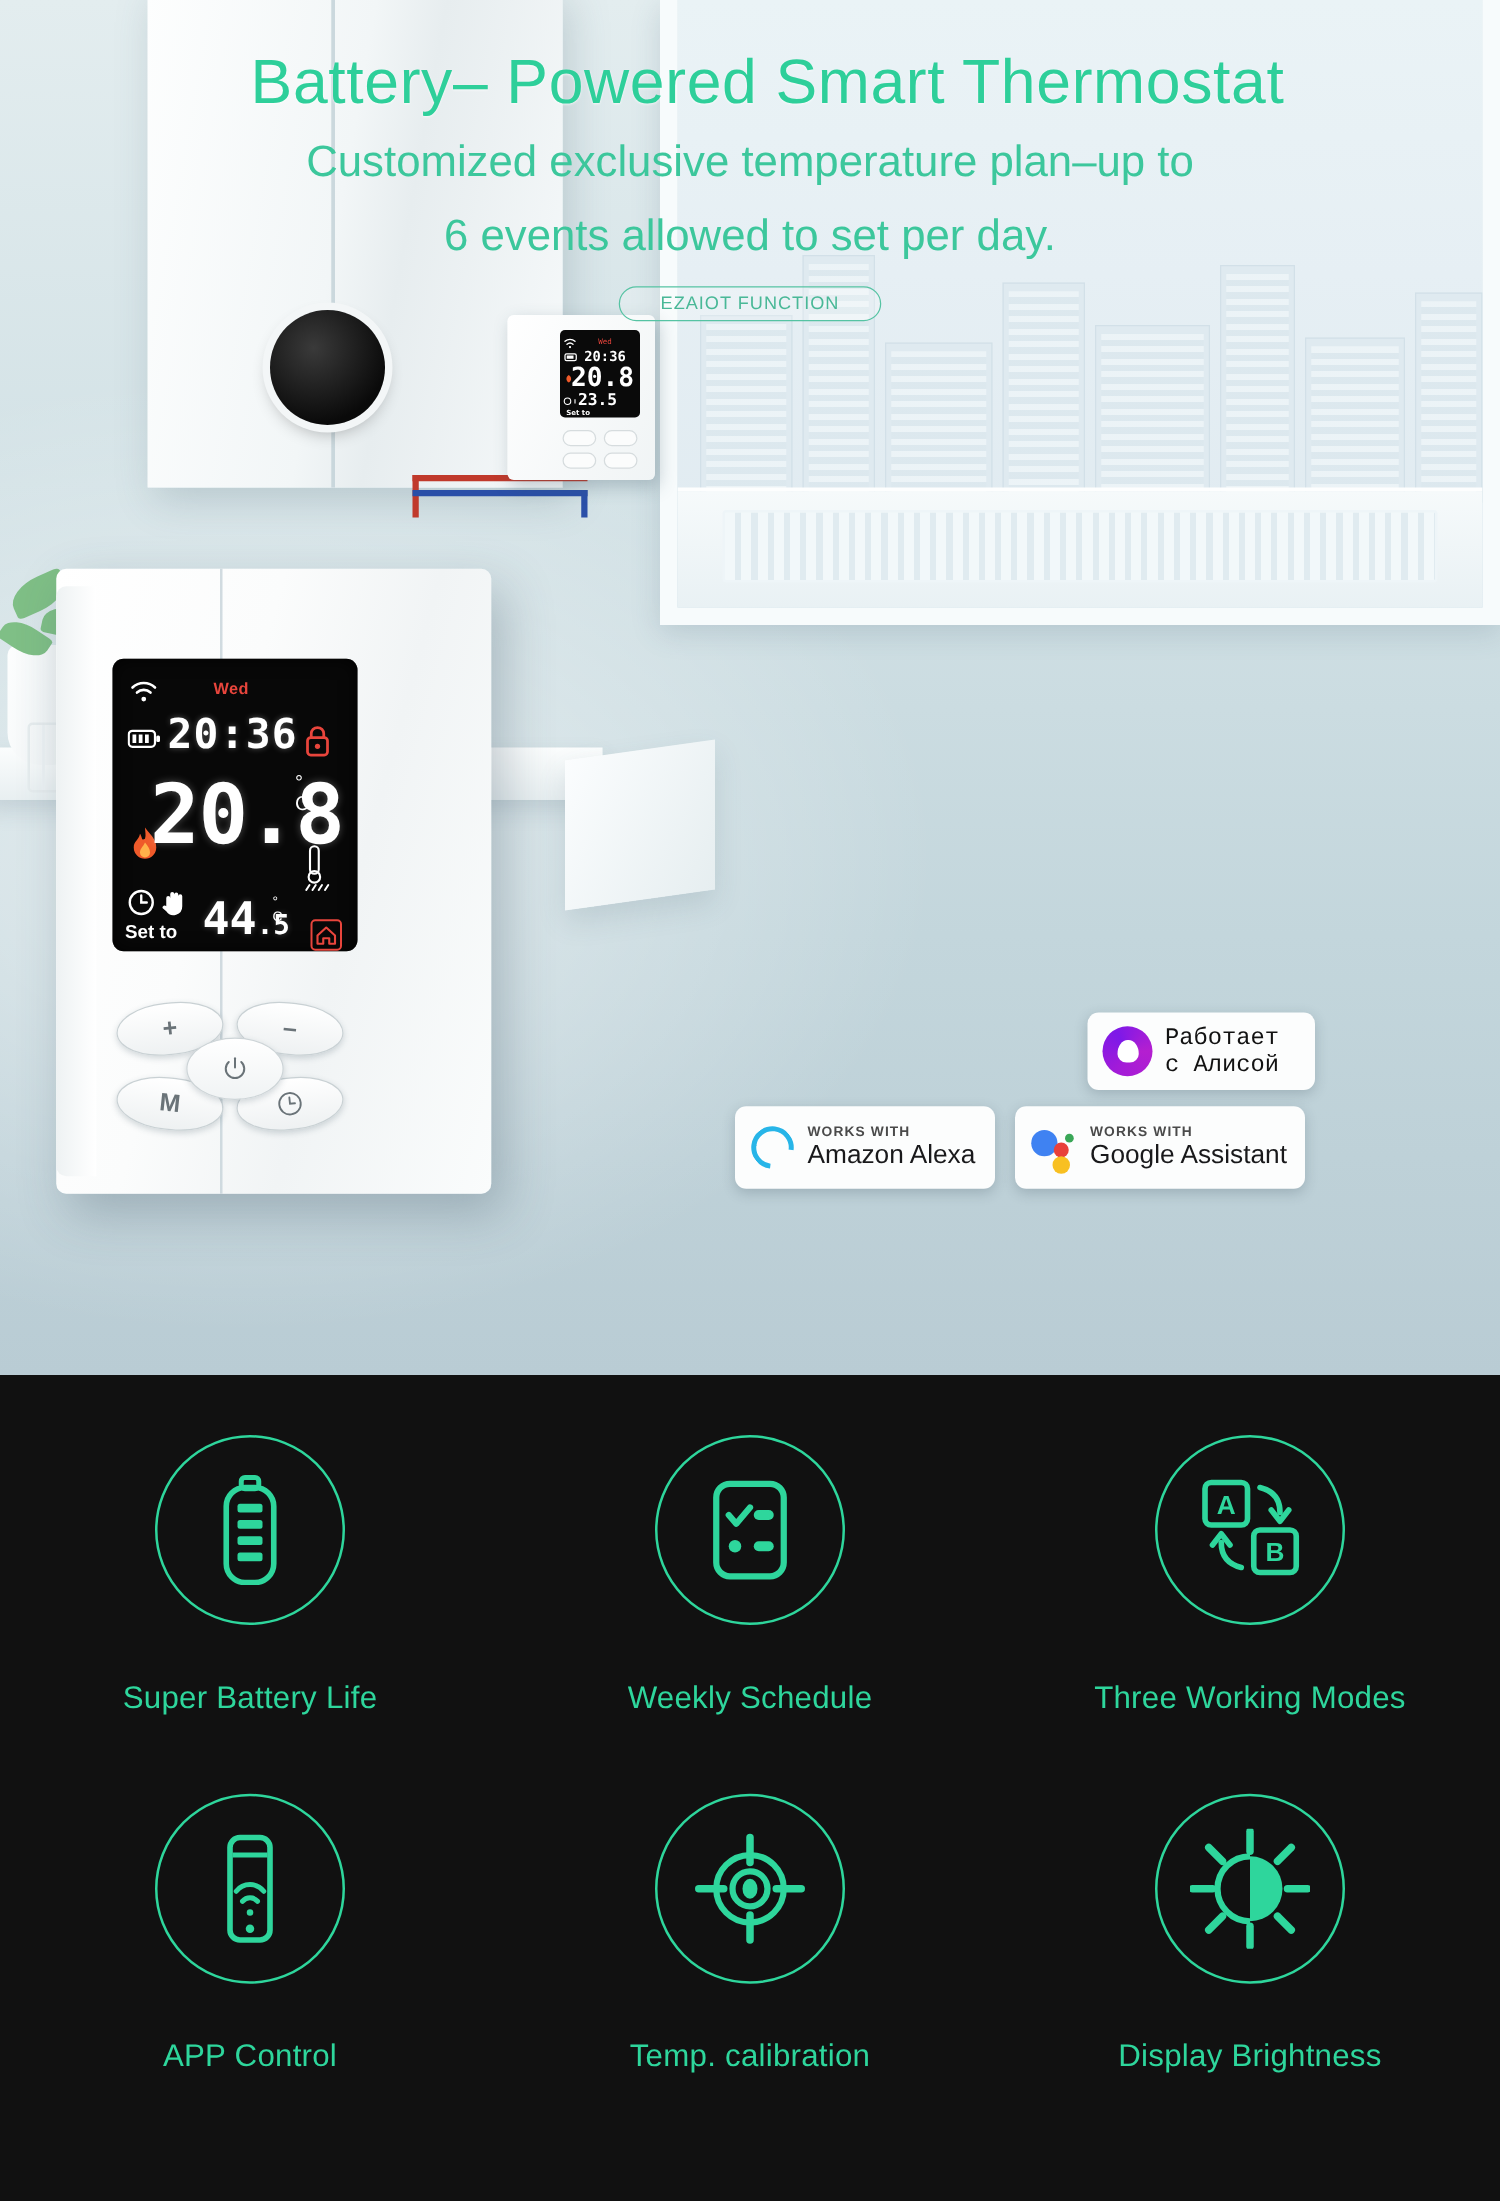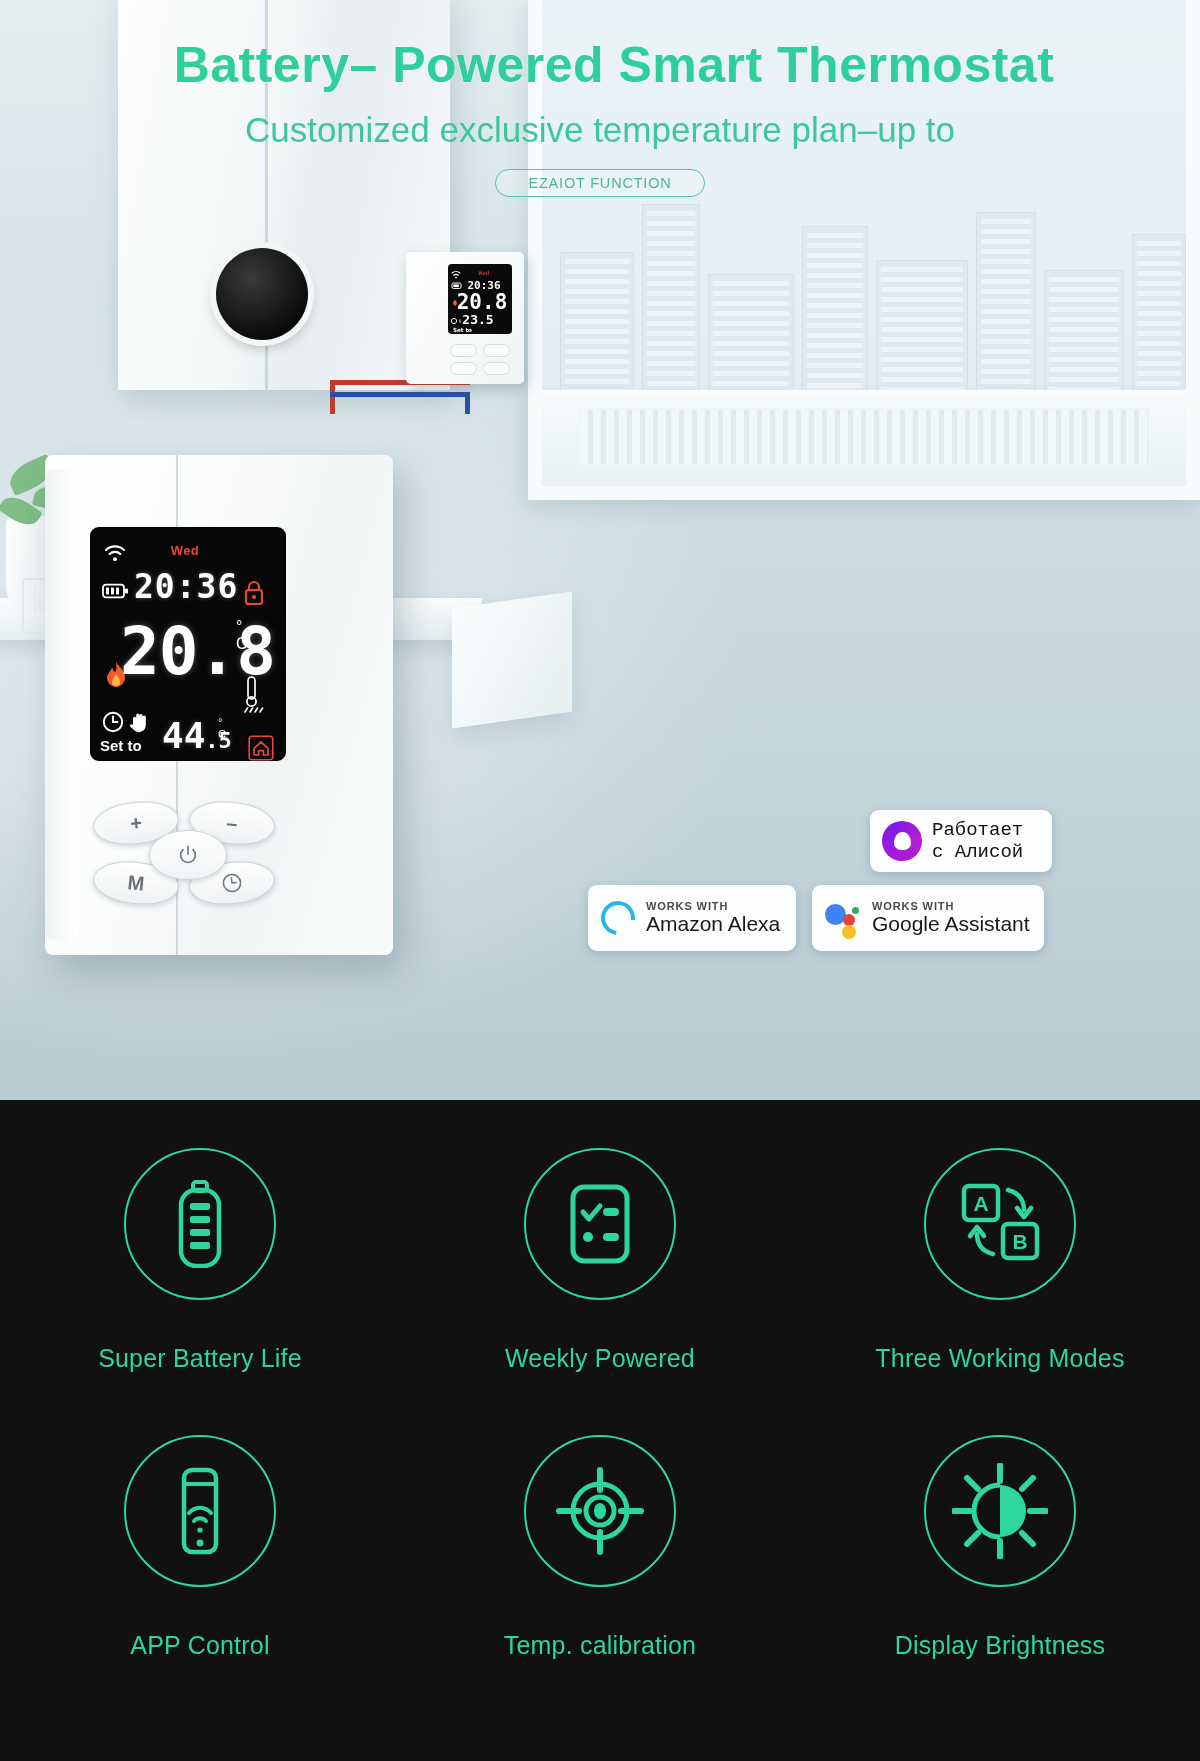--- a/index.html
+++ b/index.html
@@ -93,21 +93,21 @@
   .stool{
     position:absolute; left:452px; top:600px; width:120px; height:120px;
     background:linear-gradient(120deg,#fbfdfe,#e6eef0);
     transform:skewY(-8deg);
     box-shadow:0 10px 22px rgba(70,95,110,.15);
   }
 
   
   .head-wrap{ position:absolute; left:0; top:0; width:1200px; text-align:center; }
   .h-title{
-    margin-top:36px; font-size:50px; font-weight:bold; letter-spacing:.5px;
+    margin-top:36px; font-size:50px; font-weight:normal; letter-spacing:.5px;
     color:#2ecf9a; text-shadow:0 1px 2px rgba(255,255,255,.7);padding-left:28px;
   }
   .h-sub{
     margin-top:12px; font-size:35px; line-height:1.35; color:#3cc79c; font-weight:400;
   }
   .pill{
     display:inline-block; margin-top:16px; padding:5px 32px;
     border:1.5px solid #56c3a3; border-radius:20px;
     color:#49b897; font-size:14.5px; letter-spacing:.8px; background:rgba(255,255,255,.22);
   }
@@ -321,20 +321,21 @@
       <i style="left:0;  top:0;"></i>
         <i style="left:33px; top:0;"></i>
       <i style="left:0;  top:18px;"></i>
         <i style="left:33px; top:18px;"></i>
     </div>
   </div>
 
   <div class="head-wrap">
     <h1 class="h-title">Battery– Powered Smart Thermostat</h1>
     <div class="h-sub">Customized exclusive temperature plan–up to</div>
+    <div class="h-sub">6 events allowed to set per day.</div>
     <div><span class="pill">EZAIOT FUNCTION</span></div>
   </div>
 
   <div class="tstat">
     <div class="edge-l"></div>
     <div class="seam"></div>
 
     <div class="lcd-main">
       <span class="wifi">
         <svg width="24" height="20" viewBox="0 0 24 20">
@@ -492,21 +493,21 @@
     <div class="fcell">
       <div class="fcirc">
         <svg width="78" height="84" viewBox="0 0 78 84">
           <rect x="12" y="5" width="54" height="74" rx="11" stroke="#2ed69c" fill="none" stroke-width="5"></rect>
           <path d="M22 30 l6 7 l11-13" stroke="#2ed69c" fill="none" stroke-width="5" stroke-linecap="round" stroke-linejoin="round"></path>
           <rect x="42" y="26" width="16" height="8" rx="4" fill="#2ed69c"></rect>
           <circle cx="27" cy="55" r="5" fill="#2ed69c"></circle>
           <rect x="42" y="51" width="16" height="8" rx="4" fill="#2ed69c"></rect>
         </svg>
       </div>
-      <div class="flabel">Weekly Powered</div>
+      <div class="flabel">Weekly Schedule</div>
     </div>
 
     <div class="fcell">
       <div class="fcirc">
         <svg width="92" height="88" viewBox="0 0 92 88">
           <rect x="10" y="6" width="34" height="34" rx="5" stroke="#2ed69c" fill="none" stroke-width="4.5"></rect>
           <text x="27" y="31" fill="#2ed69c" font-size="21" font-family="Liberation Sans, sans-serif" font-weight="bold" text-anchor="middle">A</text>
           <rect x="49" y="44" width="34" height="34" rx="5" stroke="#2ed69c" fill="none" stroke-width="4.5"></rect>
           <text x="66" y="69" fill="#2ed69c" font-size="21" font-family="Liberation Sans, sans-serif" font-weight="bold" text-anchor="middle">B</text>
           <path d="M54 10 q16 4 16 20" stroke="#2ed69c" fill="none" stroke-width="4.5" stroke-linecap="round"></path>

